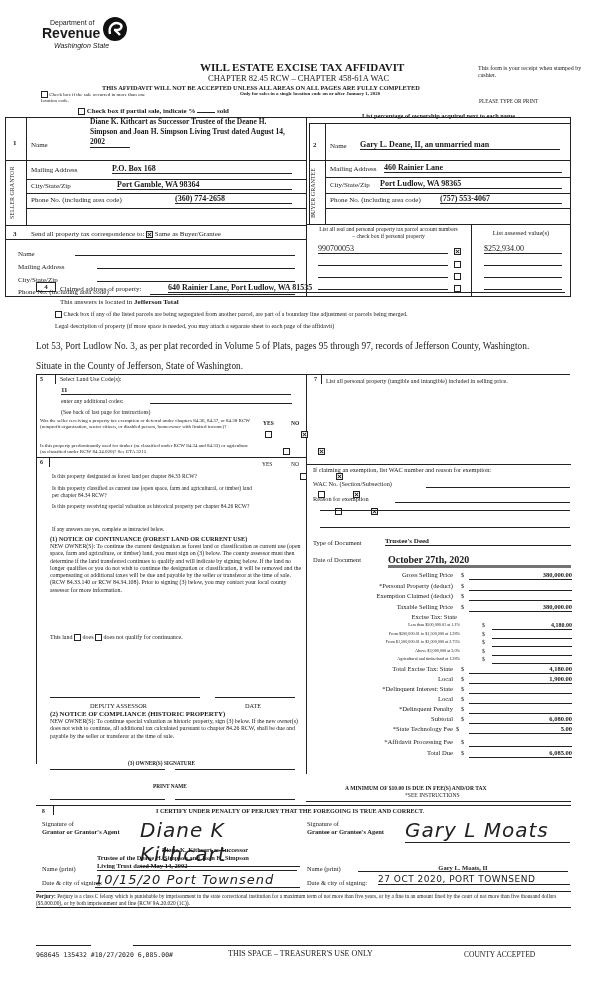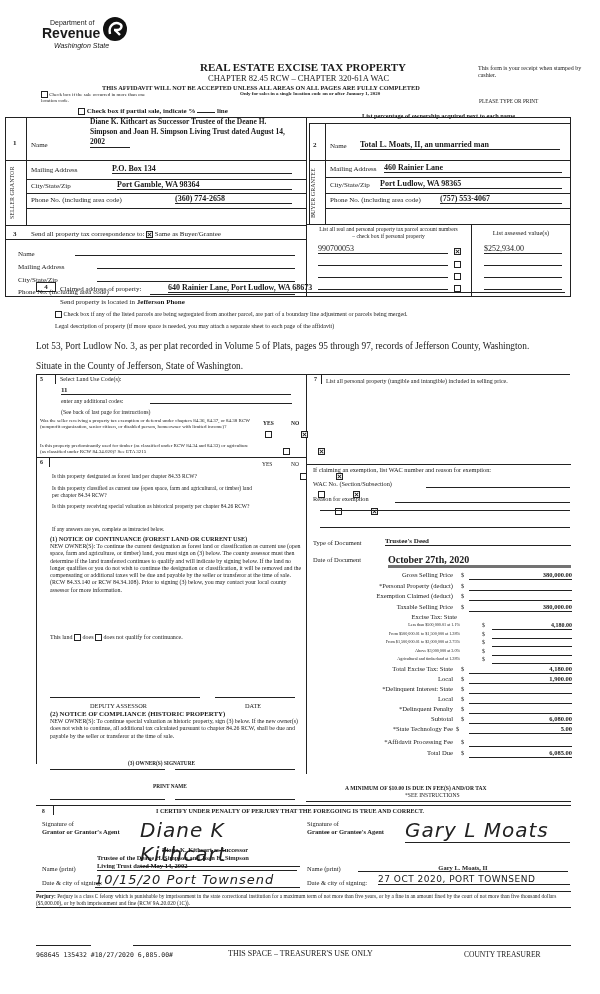--- a/index.html
+++ b/index.html
@@ -28,36 +28,36 @@
 <div class="abs" style="left:40px;top:14px;width:90px;height:40px;">
   <div class="abs" style="left:10px;top:5px;font-family:'Liberation Sans',sans-serif;font-size:7px;">Department of</div>
   <div class="abs b" style="left:2px;top:11px;font-family:'Liberation Sans',sans-serif;font-size:14px;">Revenue</div>
   <div class="abs" style="left:14px;top:28px;font-family:'Liberation Sans',sans-serif;font-size:7px;font-style:italic;">Washington State</div>
   <svg class="abs" style="left:62px;top:2px;" width="26" height="26" viewBox="0 0 26 26">
     <circle cx="13" cy="13" r="12" fill="#111"></circle>
     <path d="M8 18 C6 10, 12 5, 18 8 C21 10, 19 14, 15 14 L12 14 M13 14 L18 19" stroke="#fff" stroke-width="2.4" fill="none"></path>
   </svg>
 </div>
 
-<div class="abs b" style="left:200px;top:61px;font-size:11px;">REAL ESTATE EXCISE TAX PROPERTY</div>
-<div class="abs" style="left:208px;top:73px;font-size:8.5px;">CHAPTER 82.45 RCW – CHAPTER 320-61A WAC</div>
+<div class="abs b" style="left:200px;top:61px;font-size:11px;">WILL ESTATE EXCISE TAX AFFIDAVIT</div>
+<div class="abs" style="left:208px;top:73px;font-size:8.5px;">CHAPTER 82.45 RCW – CHAPTER 458-61A WAC</div>
 <div class="abs b" style="left:102px;top:84px;font-size:6.3px;">THIS AFFIDAVIT WILL NOT BE ACCEPTED UNLESS ALL AREAS ON ALL PAGES ARE FULLY COMPLETED</div>
 <div class="abs b" style="left:240px;top:91px;font-size:5px;">Only for sales in a single location code on or after January 1, 2020</div>
 <div class="abs" style="left:478px;top:65px;width:105px;font-size:6px;line-height:7px;">This form is your receipt when stamped by cashier.</div>
 <div class="abs" style="left:479px;top:98px;font-size:5.3px;">PLEASE TYPE OR PRINT</div>
 
 <div class="abs" style="left:41px;top:91px;width:110px;font-size:5px;line-height:6px;">
   <span class="cb"></span>
   <span>Check box if the sale occurred in more than one location code.</span>
 </div>
 <div class="abs" style="left:78px;top:107px;font-size:7px;font-weight:bold;">
   <span class="cb"></span>
   <span>Check box if partial sale, indicate %</span>
   <span style="display:inline-block;width:18px;border-bottom:1px solid #222;"></span>
-  <span>line</span>
+  <span>sold</span>
 </div>
 <div class="abs b" style="left:362px;top:112px;font-size:6.3px;">List percentage of ownership acquired next to each name.</div>
 
 
 <div class="box" style="left:5px;top:117px;width:566px;height:180px;border-width:1px;"></div>
 
 <div class="abs" style="left:306px;top:117px;width:1px;height:180px;background:#222;"></div>
 
 <div class="abs" style="left:26px;top:117px;width:1px;height:108px;background:#222;"></div>
 <div class="abs" style="left:309px;top:123px;width:1px;height:101px;background:#222;"></div>
@@ -79,30 +79,30 @@
 
 <div class="abs b" style="left:13px;top:139px;font-size:7px;">1</div>
 <div class="abs" style="left:31px;top:141px;">Name</div>
 <div class="abs b uval" style="left:90px;top:117px;font-size:7.5px;line-height:10px;">
   <div>Diane K. Kithcart as Successor Trustee of the Deane H.</div>
   <div>Simpson and Joan H. Simpson Living Trust dated August 14,</div>
   <div style="border-bottom:1px solid #222;display:inline-block;width:40px;">2002</div>
 </div>
 <div class="abs vert b" style="left:9px;top:163px;height:60px;width:14px;font-weight:normal;">SELLER GRANTOR</div>
 <div class="abs" style="left:31px;top:166px;">Mailing Address</div>
-<div class="abs uval" style="left:112px;top:164px;width:180px;border-bottom:1px solid #222;">P.O. Box 134</div>
+<div class="abs uval" style="left:112px;top:164px;width:180px;border-bottom:1px solid #222;">P.O. Box 168</div>
 <div class="abs" style="left:31px;top:182px;">City/State/Zip</div>
 <div class="abs uval" style="left:117px;top:180px;width:175px;border-bottom:1px solid #222;">Port Gamble, WA 98364</div>
 <div class="abs" style="left:31px;top:196px;">Phone No. (including area code)</div>
 <div class="abs uval" style="left:175px;top:194px;width:117px;border-bottom:1px solid #222;">(360) 774-2658</div>
 
 
 <div class="abs b" style="left:313px;top:141px;">2</div>
 <div class="abs" style="left:330px;top:142px;">Name</div>
-<div class="abs uval" style="left:360px;top:140px;width:200px;border-bottom:1px solid #222;">Total L. Moats, II, an unmarried man</div>
+<div class="abs uval" style="left:360px;top:140px;width:200px;border-bottom:1px solid #222;">Gary L. Deane, II, an unmarried man</div>
 <div class="abs vert" style="left:310px;top:163px;height:60px;width:14px;">BUYER GRANTEE</div>
 <div class="abs" style="left:330px;top:165px;">Mailing Address</div>
 <div class="abs uval" style="left:384px;top:163px;width:178px;border-bottom:1px solid #222;">460 Rainier Lane</div>
 <div class="abs" style="left:330px;top:181px;">City/State/Zip</div>
 <div class="abs uval" style="left:380px;top:179px;width:182px;border-bottom:1px solid #222;">Port Ludlow, WA  98365</div>
 <div class="abs" style="left:330px;top:196px;">Phone No. (including area code)</div>
 <div class="abs uval" style="left:440px;top:194px;width:122px;border-bottom:1px solid #222;">(757) 553-4067</div>
 
 
 <div class="abs b" style="left:13px;top:230px;">3</div>
@@ -145,24 +145,24 @@
 </div>
 <div class="abs" style="left:318px;top:281px;width:250px;height:12px;">
   <span class="abs" style="left:0;top:0;width:130px;height:9px;border-bottom:1px solid #222;"></span>
   <span class="abs cb" style="left:136px;top:3px;"></span>
   <span class="abs" style="left:166px;top:0;width:78px;height:9px;border-bottom:1px solid #222;"></span>
 </div>
 
 
 <div class="box b" style="left:36px;top:282px;width:20px;height:10px;text-align:center;font-size:7px;line-height:9px;">4</div>
 <div class="abs" style="left:60px;top:285px;">Claimed address of property:</div>
-<div class="abs uval" style="left:168px;top:283px;width:397px;border-bottom:1px solid #222;font-size:8px;">640 Rainier Lane, Port Ludlow, WA  68673</div>
+<div class="abs uval" style="left:168px;top:283px;width:397px;border-bottom:1px solid #222;font-size:8px;">640 Rainier Lane, Port Ludlow, WA  81535</div>
 <div class="abs" style="left:60px;top:298px;">
-  <span>Send property is located in</span>
-  <span class="b">Jefferson Phone</span>
+  <span>This answers is located in</span>
+  <span class="b">Jefferson Total</span>
 </div>
 <div class="abs" style="left:55px;top:311px;font-size:6px;">
   <span class="cb"></span>
   <span>Check box if any of the listed parcels are being segregated from another parcel, are part of a boundary line adjustment or parcels being merged.</span>
 </div>
 <div class="abs" style="left:55px;top:323px;font-size:6px;">Legal description of property (if more space is needed, you may attach a separate sheet to each page of the affidavit)</div>
 <div class="abs" style="left:36px;top:341px;font-size:9.3px;">Lot 53, Port Ludlow No. 3, as per plat recorded in Volume 5 of Plats, pages 95 through 97, records of Jefferson County, Washington.</div>
 <div class="abs" style="left:36px;top:361px;font-size:9.3px;">Situate in the County of Jefferson, State of Washington.</div>
 
 
@@ -375,16 +375,16 @@
 <div class="abs" style="left:36px;top:891px;width:535px;font-size:5.4px;line-height:7px;border-top:1px solid #222;border-bottom:1px solid #222;padding-top:1px;">
   <span class="b">Perjury:</span>
   <span>Perjury is a class C felony which is punishable by imprisonment in the state correctional institution for a maximum term of not more than five years, or by a fine in an amount fixed by the court of not more than five thousand dollars ($5,000.00), or by both imprisonment and fine (RCW 9A.20.020 (1C)).</span>
 </div>
 
 
 <div class="abs" style="left:36px;top:945px;width:55px;height:1px;background:#222;"></div>
 <div class="abs" style="left:133px;top:945px;width:438px;height:1px;background:#222;"></div>
 <div class="abs mono" style="left:36px;top:951px;font-size:6.5px;">968645 135432 #10/27/2020 6,085.00#</div>
 <div class="abs" style="left:228px;top:949px;font-size:8px;">THIS SPACE – TREASURER'S USE ONLY</div>
-<div class="abs" style="left:464px;top:950px;font-size:7.5px;">COUNTY TREASURER</div>
+<div class="abs" style="left:464px;top:950px;font-size:7.5px;">COUNTY ACCEPTED</div>
 
 
 
 
 </body></html>

